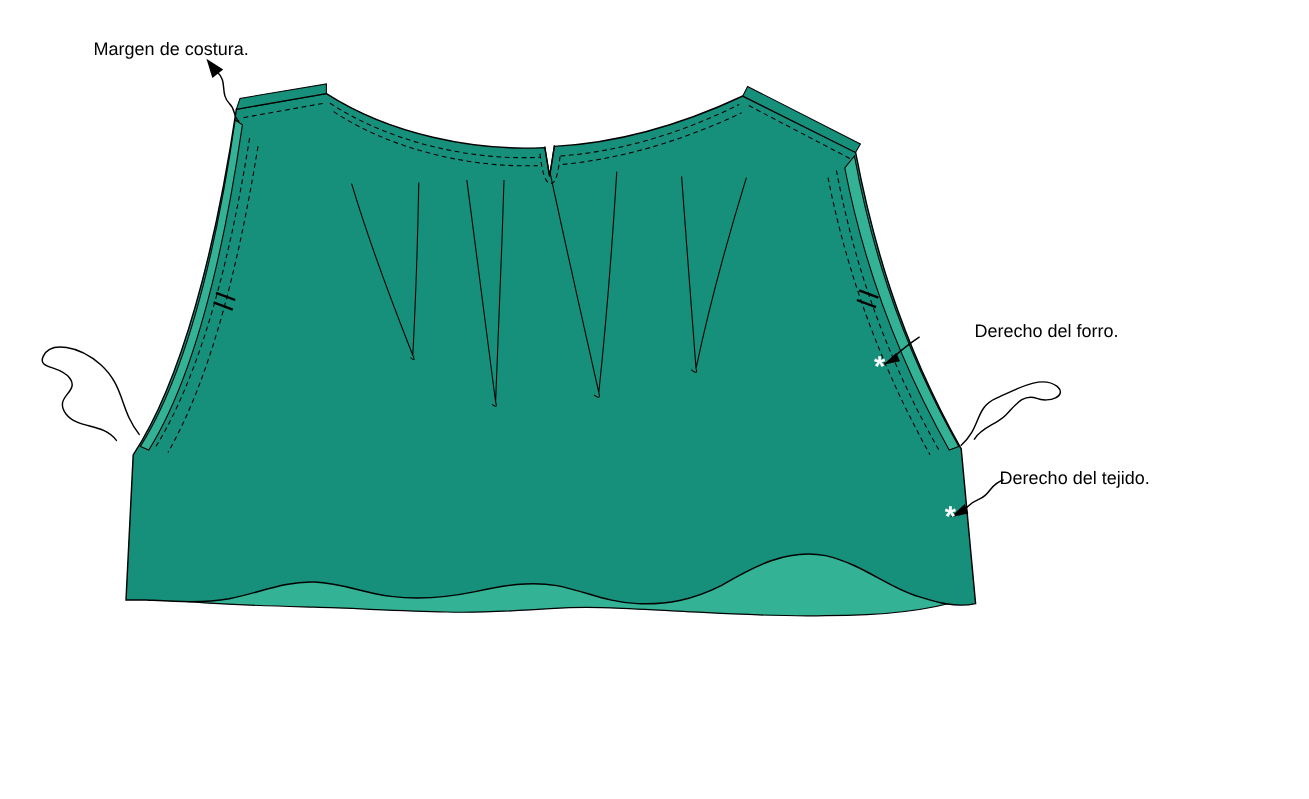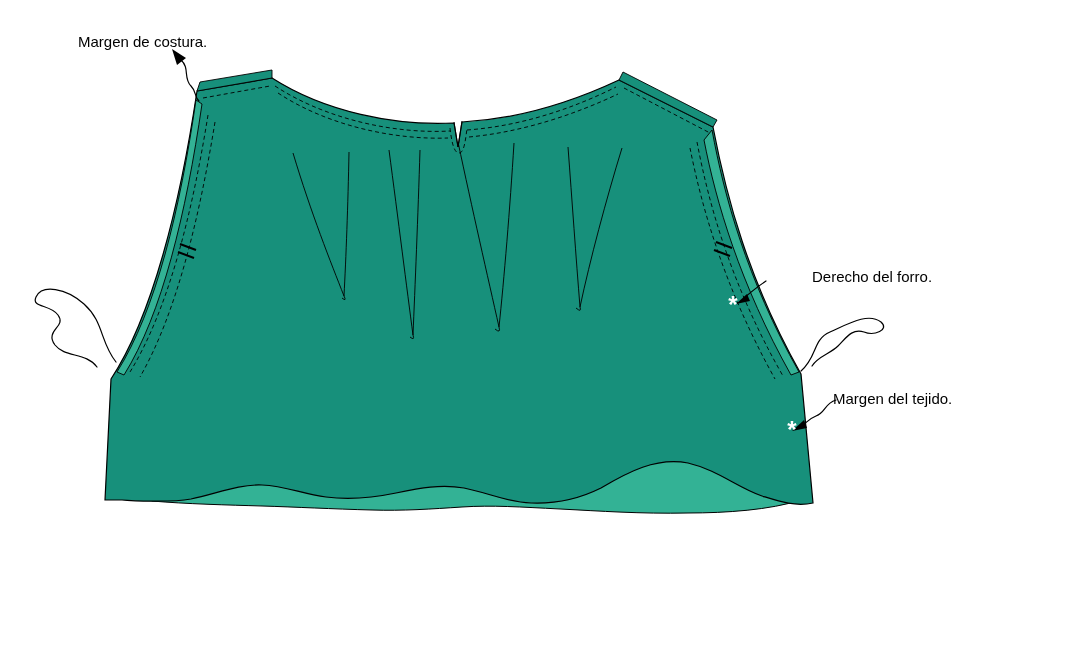--- a/index.html
+++ b/index.html
@@ -135,14 +135,14 @@
     </g>
 
     <text x="733" y="313" class="asterisk">*</text>
     <text x="792" y="438" class="asterisk">*</text>
   </svg>
 
   <div class="label" style="left:78px; top:33px">Margen de costura.</div>
 
   <div class="label" style="left:812px; top:268px">Derecho del forro.</div>
 
-  <div class="label" style="left:833px; top:390px">Margen del tejido.</div>
+  <div class="label" style="left:833px; top:390px">Derecho del tejido.</div>
 </div>
 
 </body></html>

